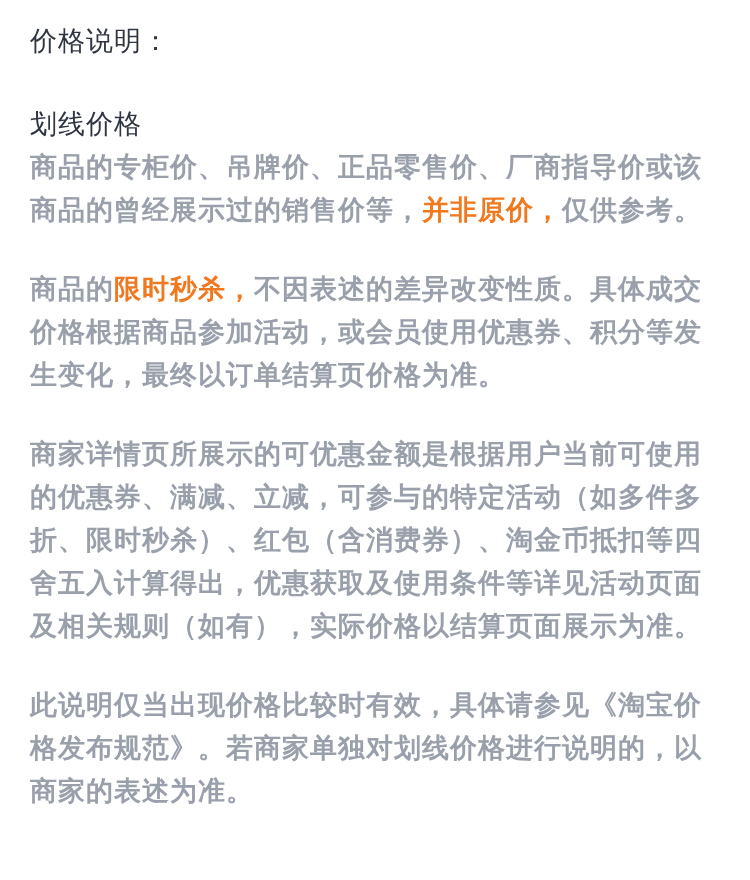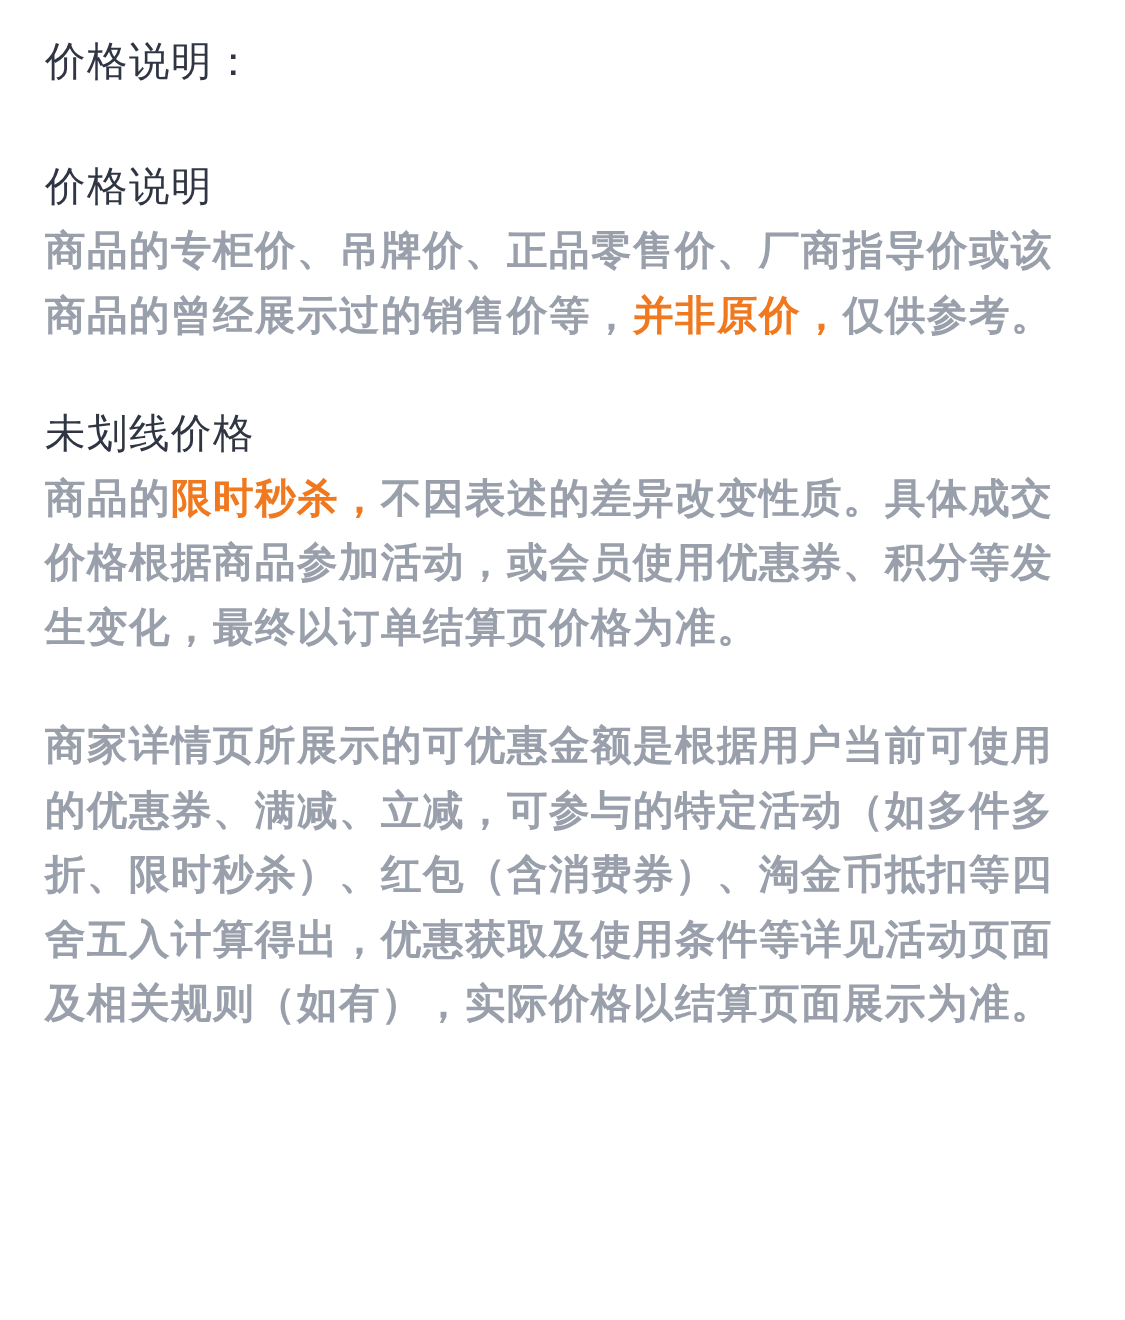--- a/index.html
+++ b/index.html
@@ -57,27 +57,29 @@
   }
 </style>
 </head>
 <body>
 
 <div class="page">
 
   <h1 class="title">价格说明：</h1>
 
   <section class="para">
-    <h2 class="sub-heading">价格说明</h2>
+    <h2 class="sub-heading">划线价格</h2>
     <p class="body-text"><span>商品的专柜价、吊牌价、正品零售价、厂商指导价或该商品的曾经展示过的销售价等，</span><span class="hl">并非原价，</span><span>仅供参考。</span></p>
   </section>
 
   <section class="para">
-    <h2 class="sub-heading">未划线价格</h2>
     <p class="body-text"><span>商品的</span><span class="hl">限时秒杀，</span><span>不因表述的差异改变性质。具体成交价格根据商品参加活动，或会员使用优惠券、积分等发生变化，最终以订单结算页价格为准。</span></p>
   </section>
 
   <section class="para">
     <p class="body-text"><span>商家详情页所展示的可优惠金额是根据用户当前可使用的优惠券、满减、立减，可参与的特定活动（如多件多折、限时秒杀）、红包（含消费券）、淘金币抵扣等四舍五入计算得出，优惠获取及使用条件等详见活动页面及相关规则（如有），实际价格以结算页面展示为准。</span></p>
   </section>
 
+  <section class="para">
+    <p class="body-text"><span>此说明仅当出现价格比较时有效，具体请参见《淘宝价格发布规范》。若商家单独对划线价格进行说明的，以商家的表述为准。</span></p>
+  </section>
 
 </div>
 
 </body></html>

